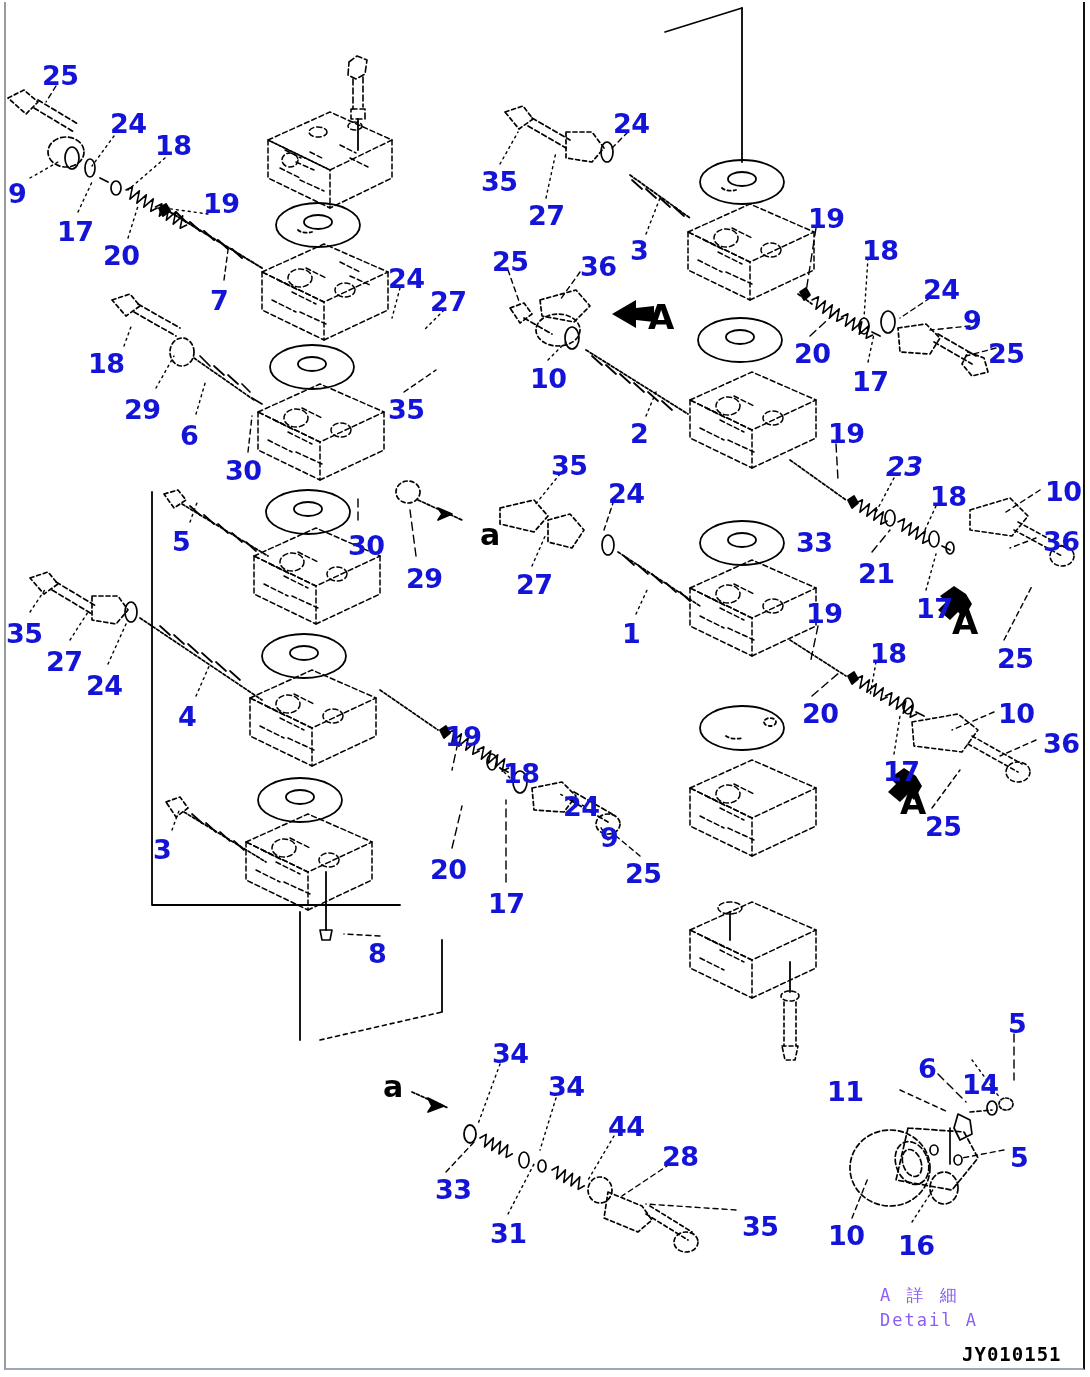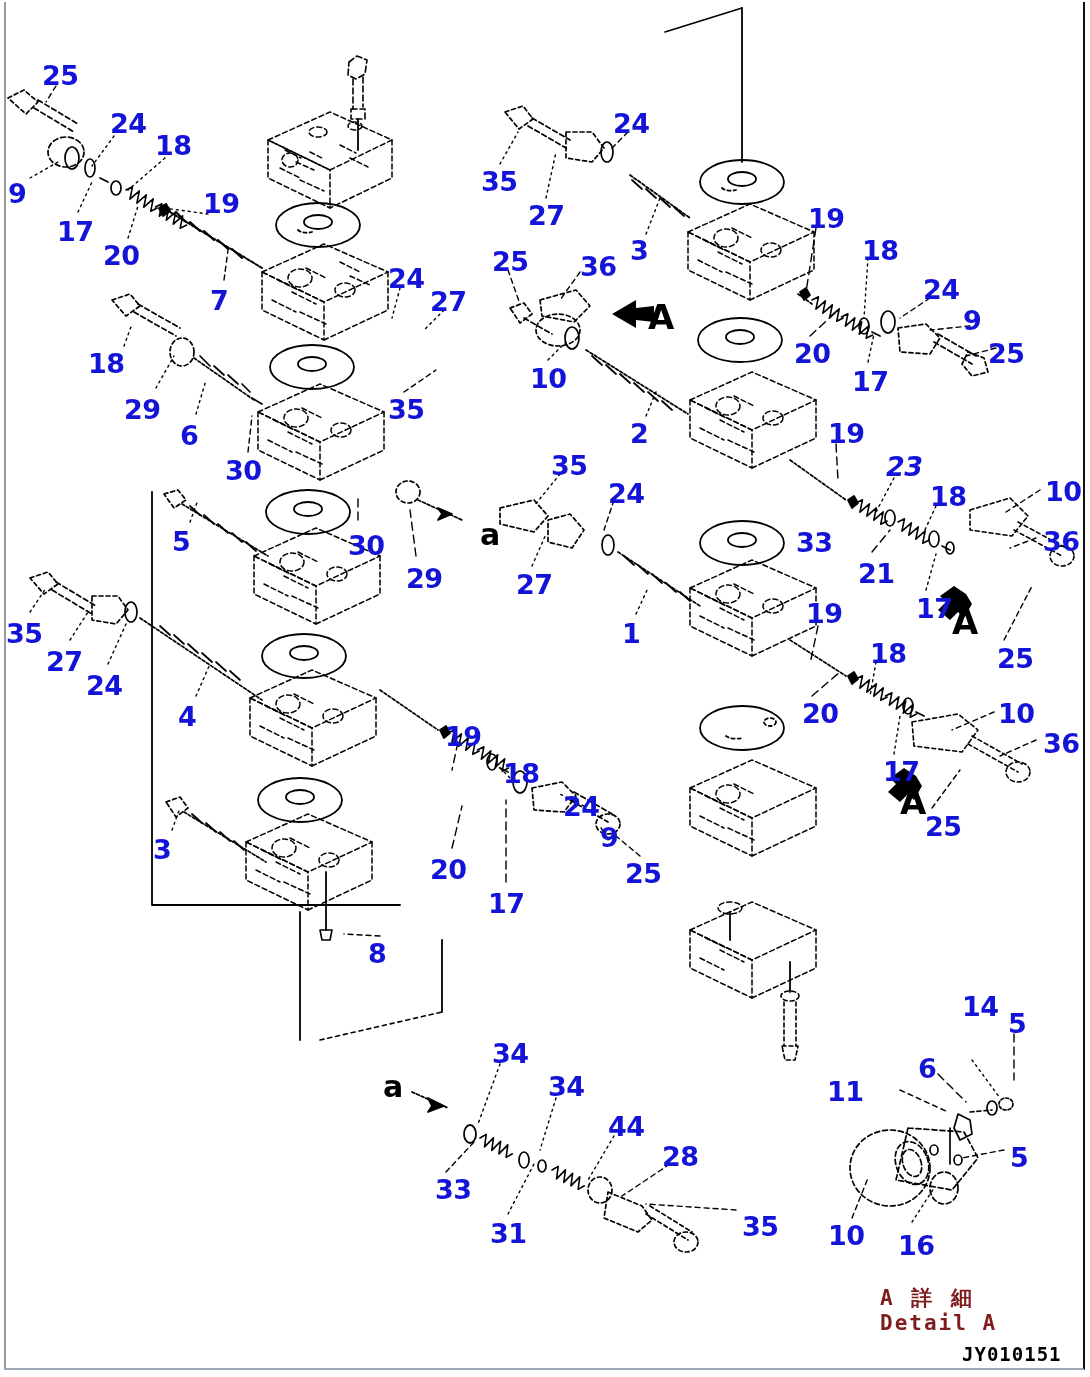--- a/index.html
+++ b/index.html
@@ -41,24 +41,24 @@
     color:#000000;
     font-family:"DejaVu Sans",sans-serif;
     font-weight:bold;
     font-size:34px;
     line-height:1;
   }
   .marker.lower{font-size:30px;}
 
   .caption{
     position:absolute;
-    color:#7f1d1d;
+    color:#8b5cf6;
     font-family:"DejaVu Sans Mono",monospace;
-    font-size:21px;
-    font-weight:bold;
+    font-size:17px;
+    font-weight:normal;
     line-height:1.25;
     letter-spacing:3px;
     white-space:pre;
   }
   .drawcode{
     position:absolute;
     color:#000;
     font-family:"DejaVu Sans Mono",monospace;
     font-size:19px;
     font-weight:bold;
@@ -653,21 +653,21 @@
       <div class="lbl" style="left: 488px; top: 890px;">17</div>
       <div class="lbl" style="left: 368px; top: 940px;">8</div>
       <div class="lbl" style="left: 492px; top: 1040px;">34</div>
       <div class="lbl" style="left: 548px; top: 1073px;">34</div>
       <div class="lbl" style="left: 608px; top: 1113px;">44</div>
       <div class="lbl" style="left: 662px; top: 1143px;">28</div>
       <div class="lbl" style="left: 435px; top: 1176px;">33</div>
       <div class="lbl" style="left: 490px; top: 1220px;">31</div>
       <div class="lbl" style="left: 742px; top: 1213px;">35</div>
       <div class="lbl" style="left: 1008px; top: 1010px;">5</div>
-      <div class="lbl" style="left: 962px; top: 993px;">14</div>
+      <div class="lbl" style="left: 962px; top: 1071px;">14</div>
       <div class="lbl" style="left: 918px; top: 1055px;">6</div>
       <div class="lbl" style="left: 827px; top: 1078px;">11</div>
       <div class="lbl" style="left: 1010px; top: 1144px;">5</div>
       <div class="lbl" style="left: 828px; top: 1222px;">10</div>
       <div class="lbl" style="left: 898px; top: 1232px;">16</div>
     </div>
 
   <div id="marker-layer">
       <div class="marker" style="left: 648px; top: 300px;">A</div>
       <div class="marker" style="left: 952px; top: 605px;">A</div>

